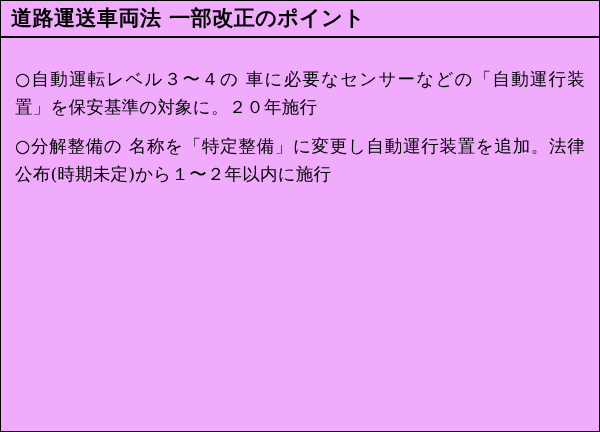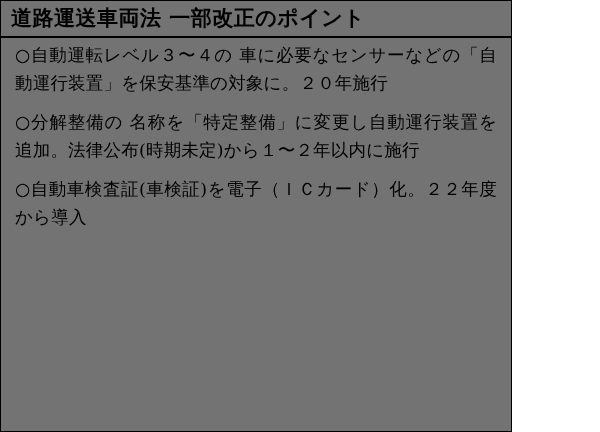--- a/index.html
+++ b/index.html
@@ -6,44 +6,44 @@
     margin: 0;
     padding: 0;
     background: #ffffff;
   }
   body {
     font-family: "Liberation Serif", "DejaVu Serif", serif;
     color: #000000;
   }
   #page {
     position: relative;
-    width: 512px;
+    width: 600px;
     height: 432px;
     box-sizing: border-box;
     border: 1px solid #000000;
-    background: #737373;
+    background: #f0abfc;
     overflow: hidden;
   }
   .title-bar {
     box-sizing: border-box;
     width: 100%;
     padding: 5px 10px 6px 10px;
     border-bottom: 2px solid #000000;
   }
   .title-text {
     font-family: "DejaVu Sans", "Liberation Sans", sans-serif;
     font-weight: bold;
     font-size: 21px;
     line-height: 1.15;
     letter-spacing: 0.5px;
     white-space: nowrap;
   }
   .body-area {
     box-sizing: border-box;
-    padding: 3px 14px 0 14px;
+    padding: 27px 14px 0 14px;
   }
   .para {
     font-family: "DejaVu Serif", "Liberation Serif", serif;
     font-size: 17.5px;
     line-height: 1.62;
     letter-spacing: 0.2px;
     margin: 0 0 10px 0;
     text-indent: 0;
     padding-left: 0;
     text-align: justify;
@@ -58,16 +58,15 @@
 
 <div id="page">
 
   <div class="title-bar">
     <div class="title-text">道路運送車両法 一部改正のポイント</div>
   </div>
 
   <div class="body-area">
     <p class="para">○自動運転レベル３〜４の 車に必要なセンサーなどの「自動運行装置」を保安基準の対象に。２０年施行</p>
     <p class="para">○分解整備の 名称を「特定整備」に変更し自動運行装置を追加。法律公布(時期未定)から１〜２年以内に施行</p>
-    <p class="para">○自動車検査証(車検証)を電子（ＩＣカード）化。２２年度から導入</p>
   </div>
 
 </div>
 
 </body></html>

